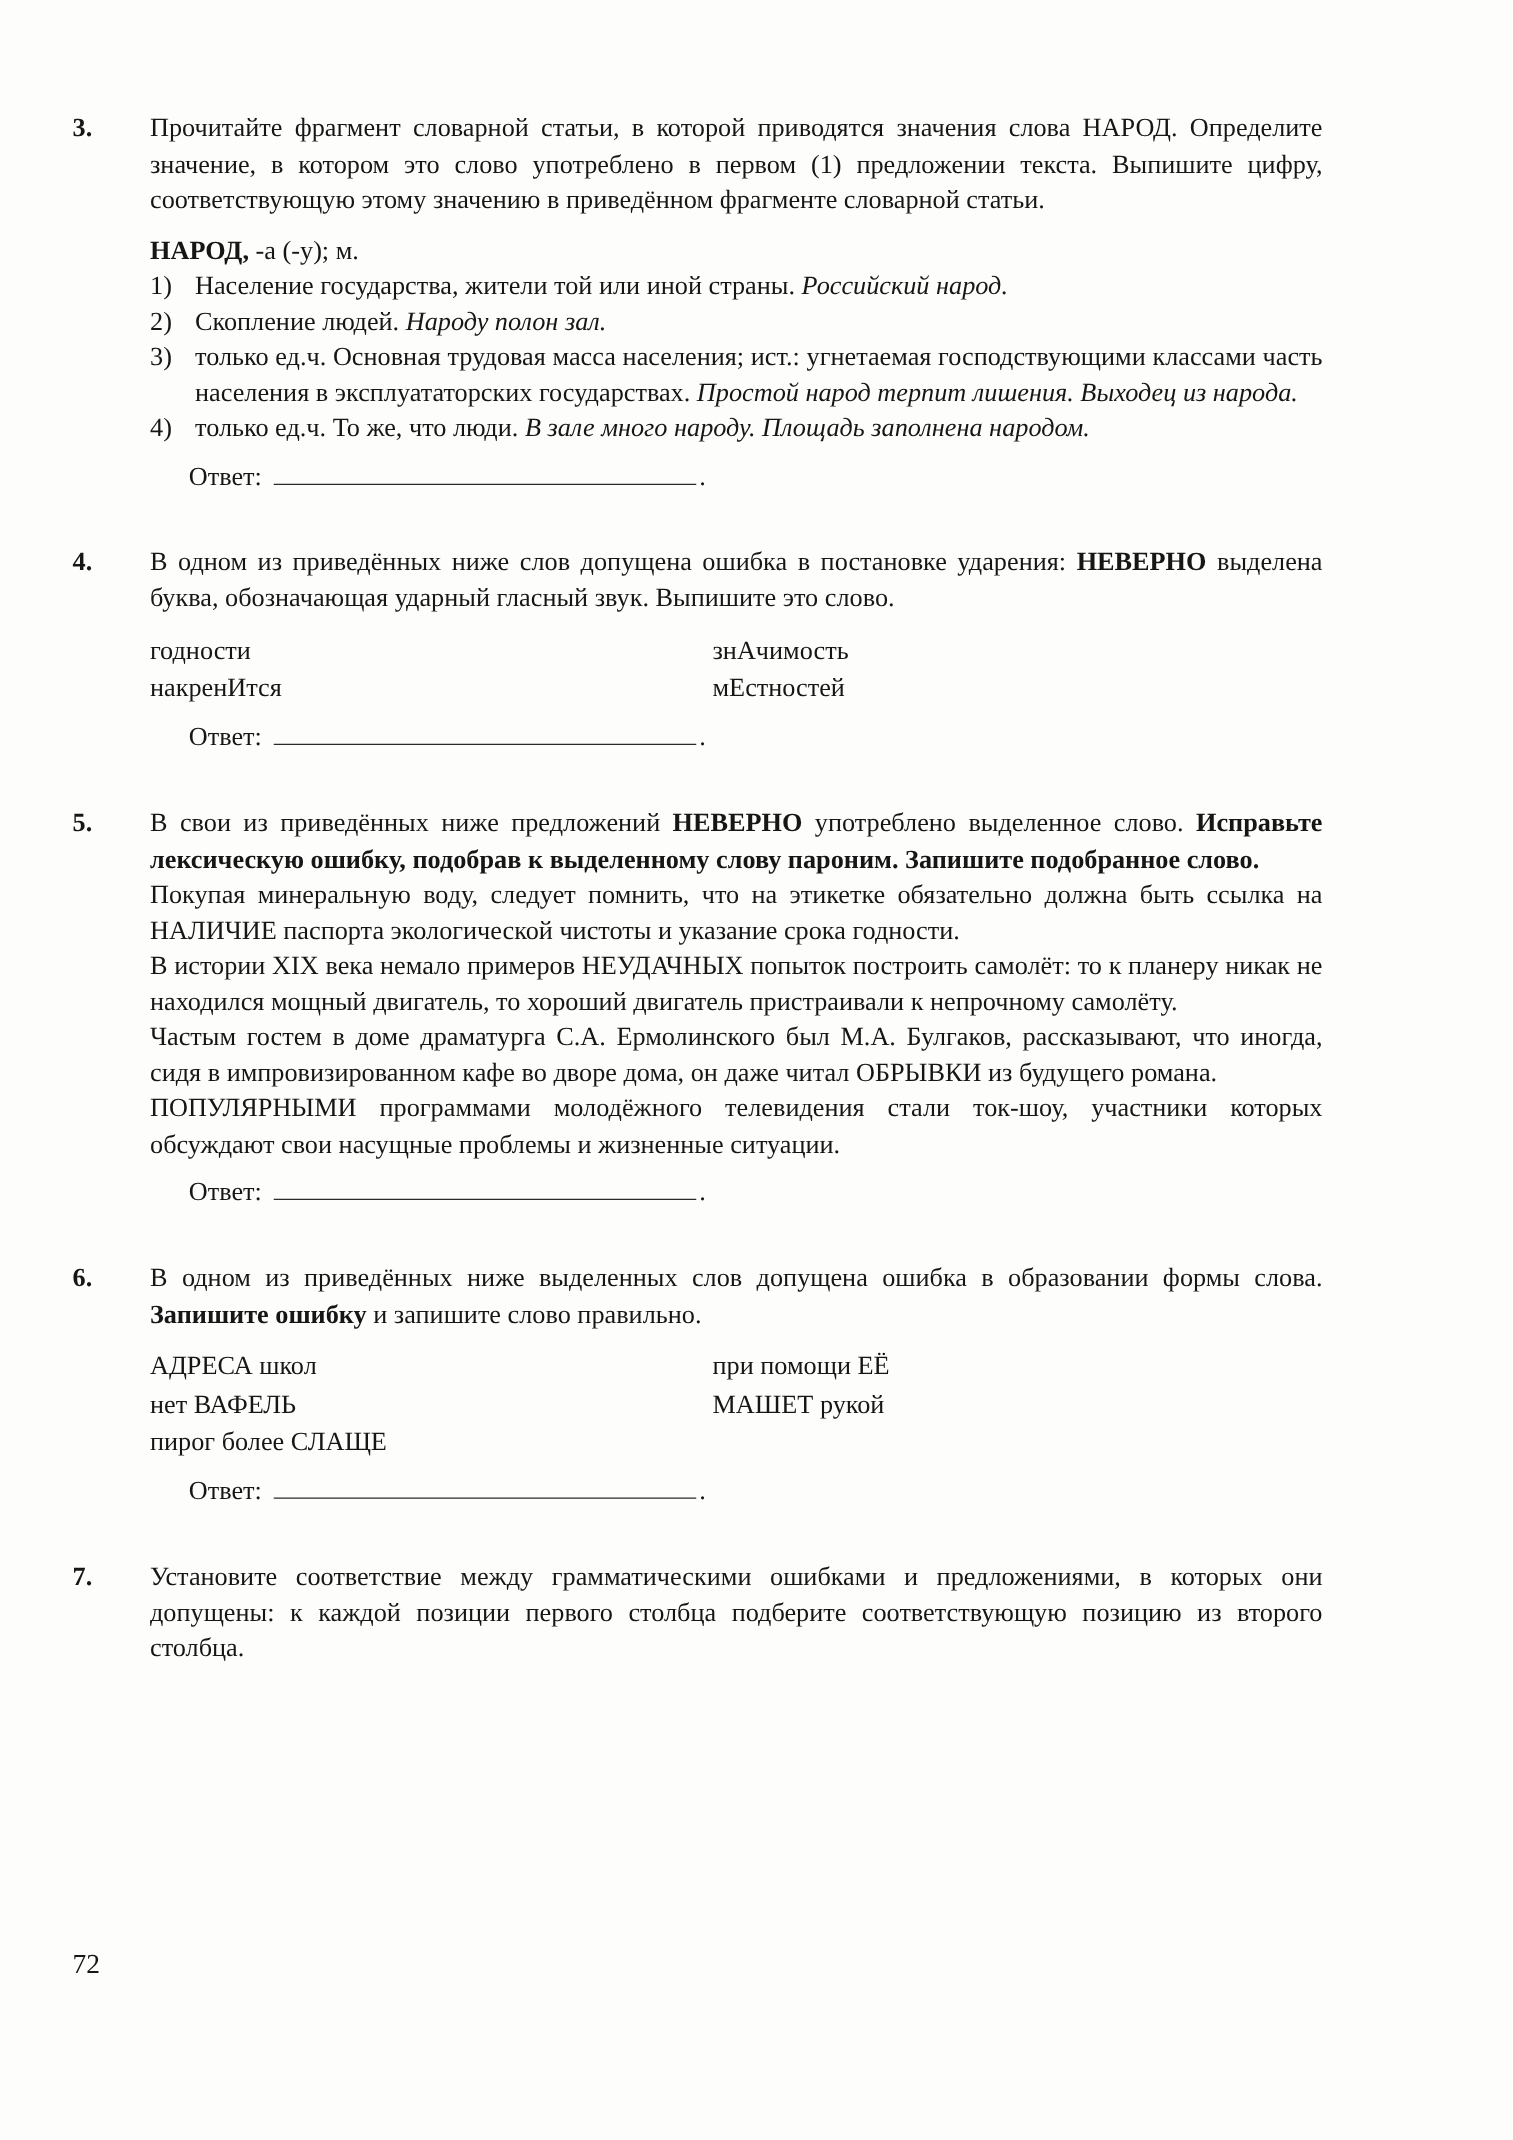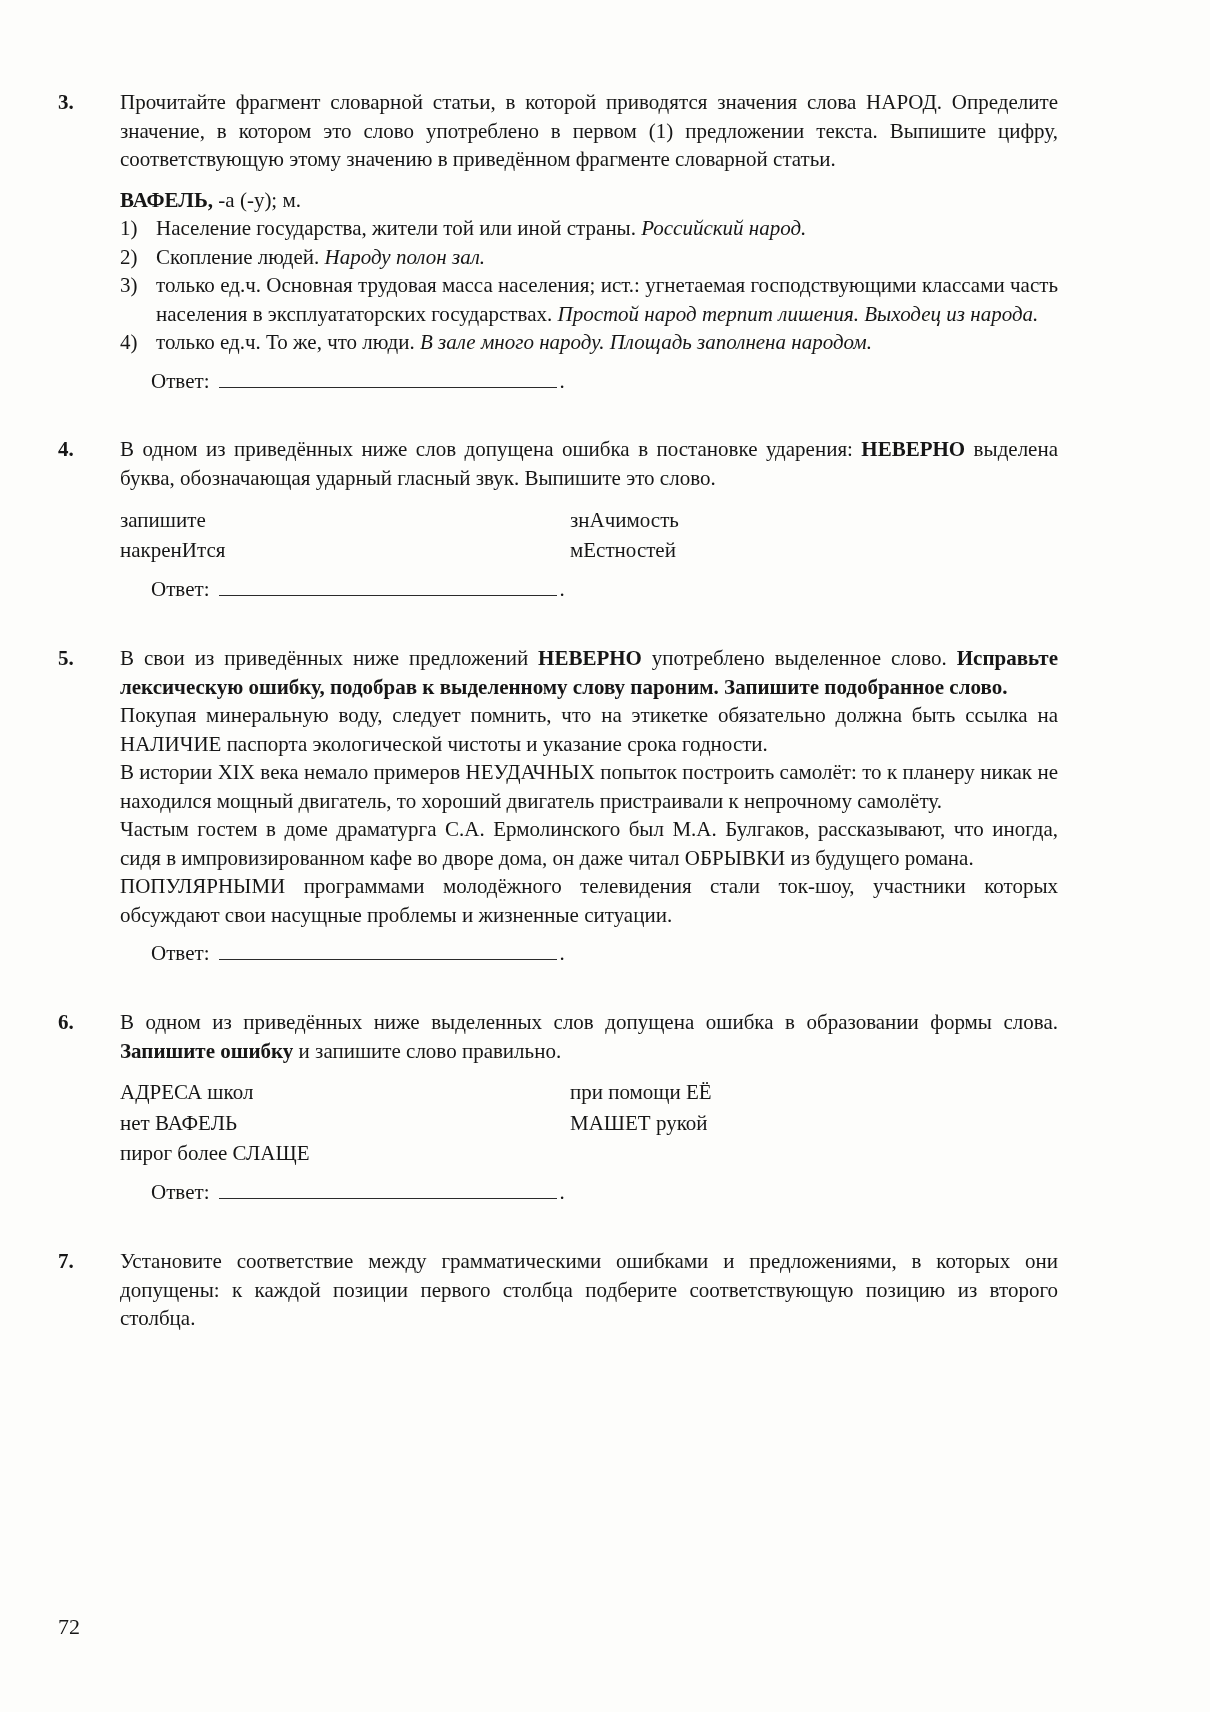--- a/index.html
+++ b/index.html
@@ -44,36 +44,36 @@
   .word-col { width: 450px; }
   .word-col.right { width: auto; }
   .word { line-height: 1.45; }
 
   .sentences { }
   .sentences p { text-align: justify; }
 
   .page-num {
     position: absolute;
     left: 58px;
-    top: 1612px;
+    top: 1556px;
     font-size: 22px;
     font-weight: 400;
   }
 </style>
 </head>
 <body>
 
 <div class="page">
 
   <section class="task">
     <div class="task-num">3.</div>
     <div class="task-body">
       <p class="intro">Прочитайте фрагмент словарной статьи, в которой приводятся значения слова НАРОД. Определите значение, в котором это слово употреблено в первом (1) предложении текста. Выпишите цифру, соответствующую этому значению в приведённом фрагменте словарной статьи.</p>
       <div class="dict">
-        <p class="headword"><strong>ВАФЕЛЬ,</strong><span> -а (-у); м.</span></p>
+        <p class="headword"><strong>НАРОД,</strong><span> -а (-у); м.</span></p>
         <div class="meaning">
           <span class="m-num">1)</span>
           <span class="m-text"><span>Население государства, жители той или иной страны.</span> <em>Российский народ.</em></span>
         </div>
         <div class="meaning">
           <span class="m-num">2)</span>
           <span class="m-text"><span>Скопление людей.</span> <em>Народу полон зал.</em></span>
         </div>
         <div class="meaning">
           <span class="m-num">3)</span>
@@ -89,21 +89,21 @@
       </div>
     </div>
   </section>
 
   <section class="task">
     <div class="task-num">4.</div>
     <div class="task-body">
       <p class="intro"><span>В одном из приведённых ниже слов допущена ошибка в постановке ударения: </span><strong>НЕВЕРНО</strong><span> выделена буква, обозначающая ударный гласный звук. Выпишите это слово.</span></p>
       <div class="word-cols">
         <div class="word-col">
-          <div class="word">запишите</div>
+          <div class="word">годности</div>
           <div class="word">накренИтся</div>
         </div>
         <div class="word-col right">
           <div class="word">знАчимость</div>
           <div class="word">мЕстностей</div>
         </div>
       </div>
       <div class="answer-row">
         <span class="answer-label">Ответ:</span><span class="answer-blank"></span><span class="answer-period">.</span>
       </div>

